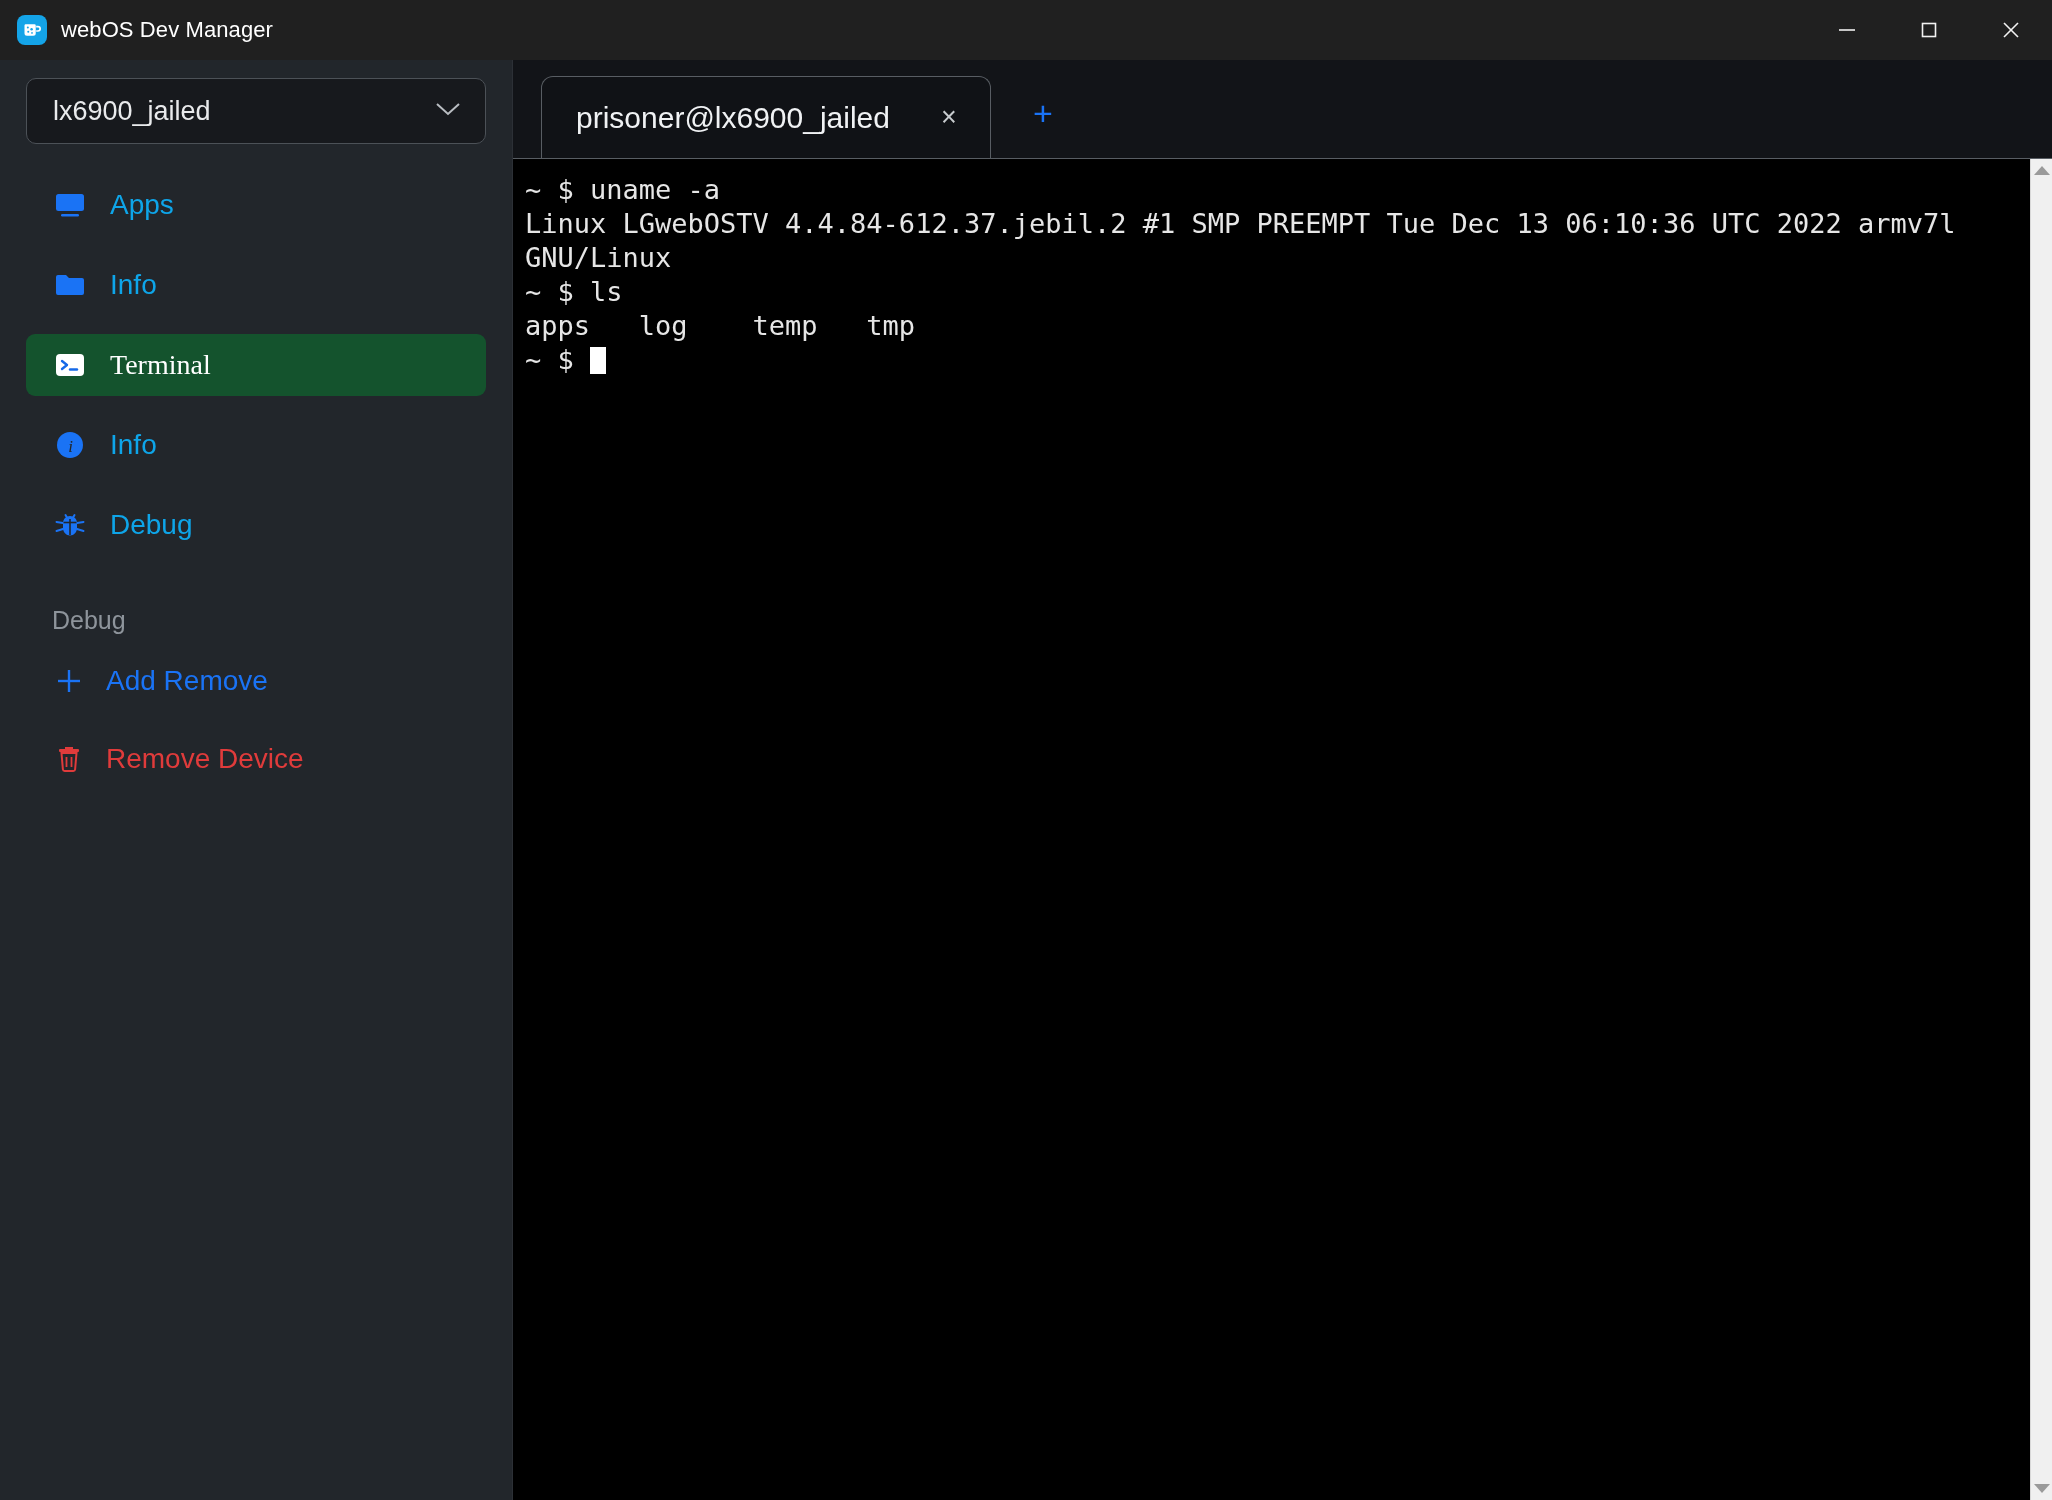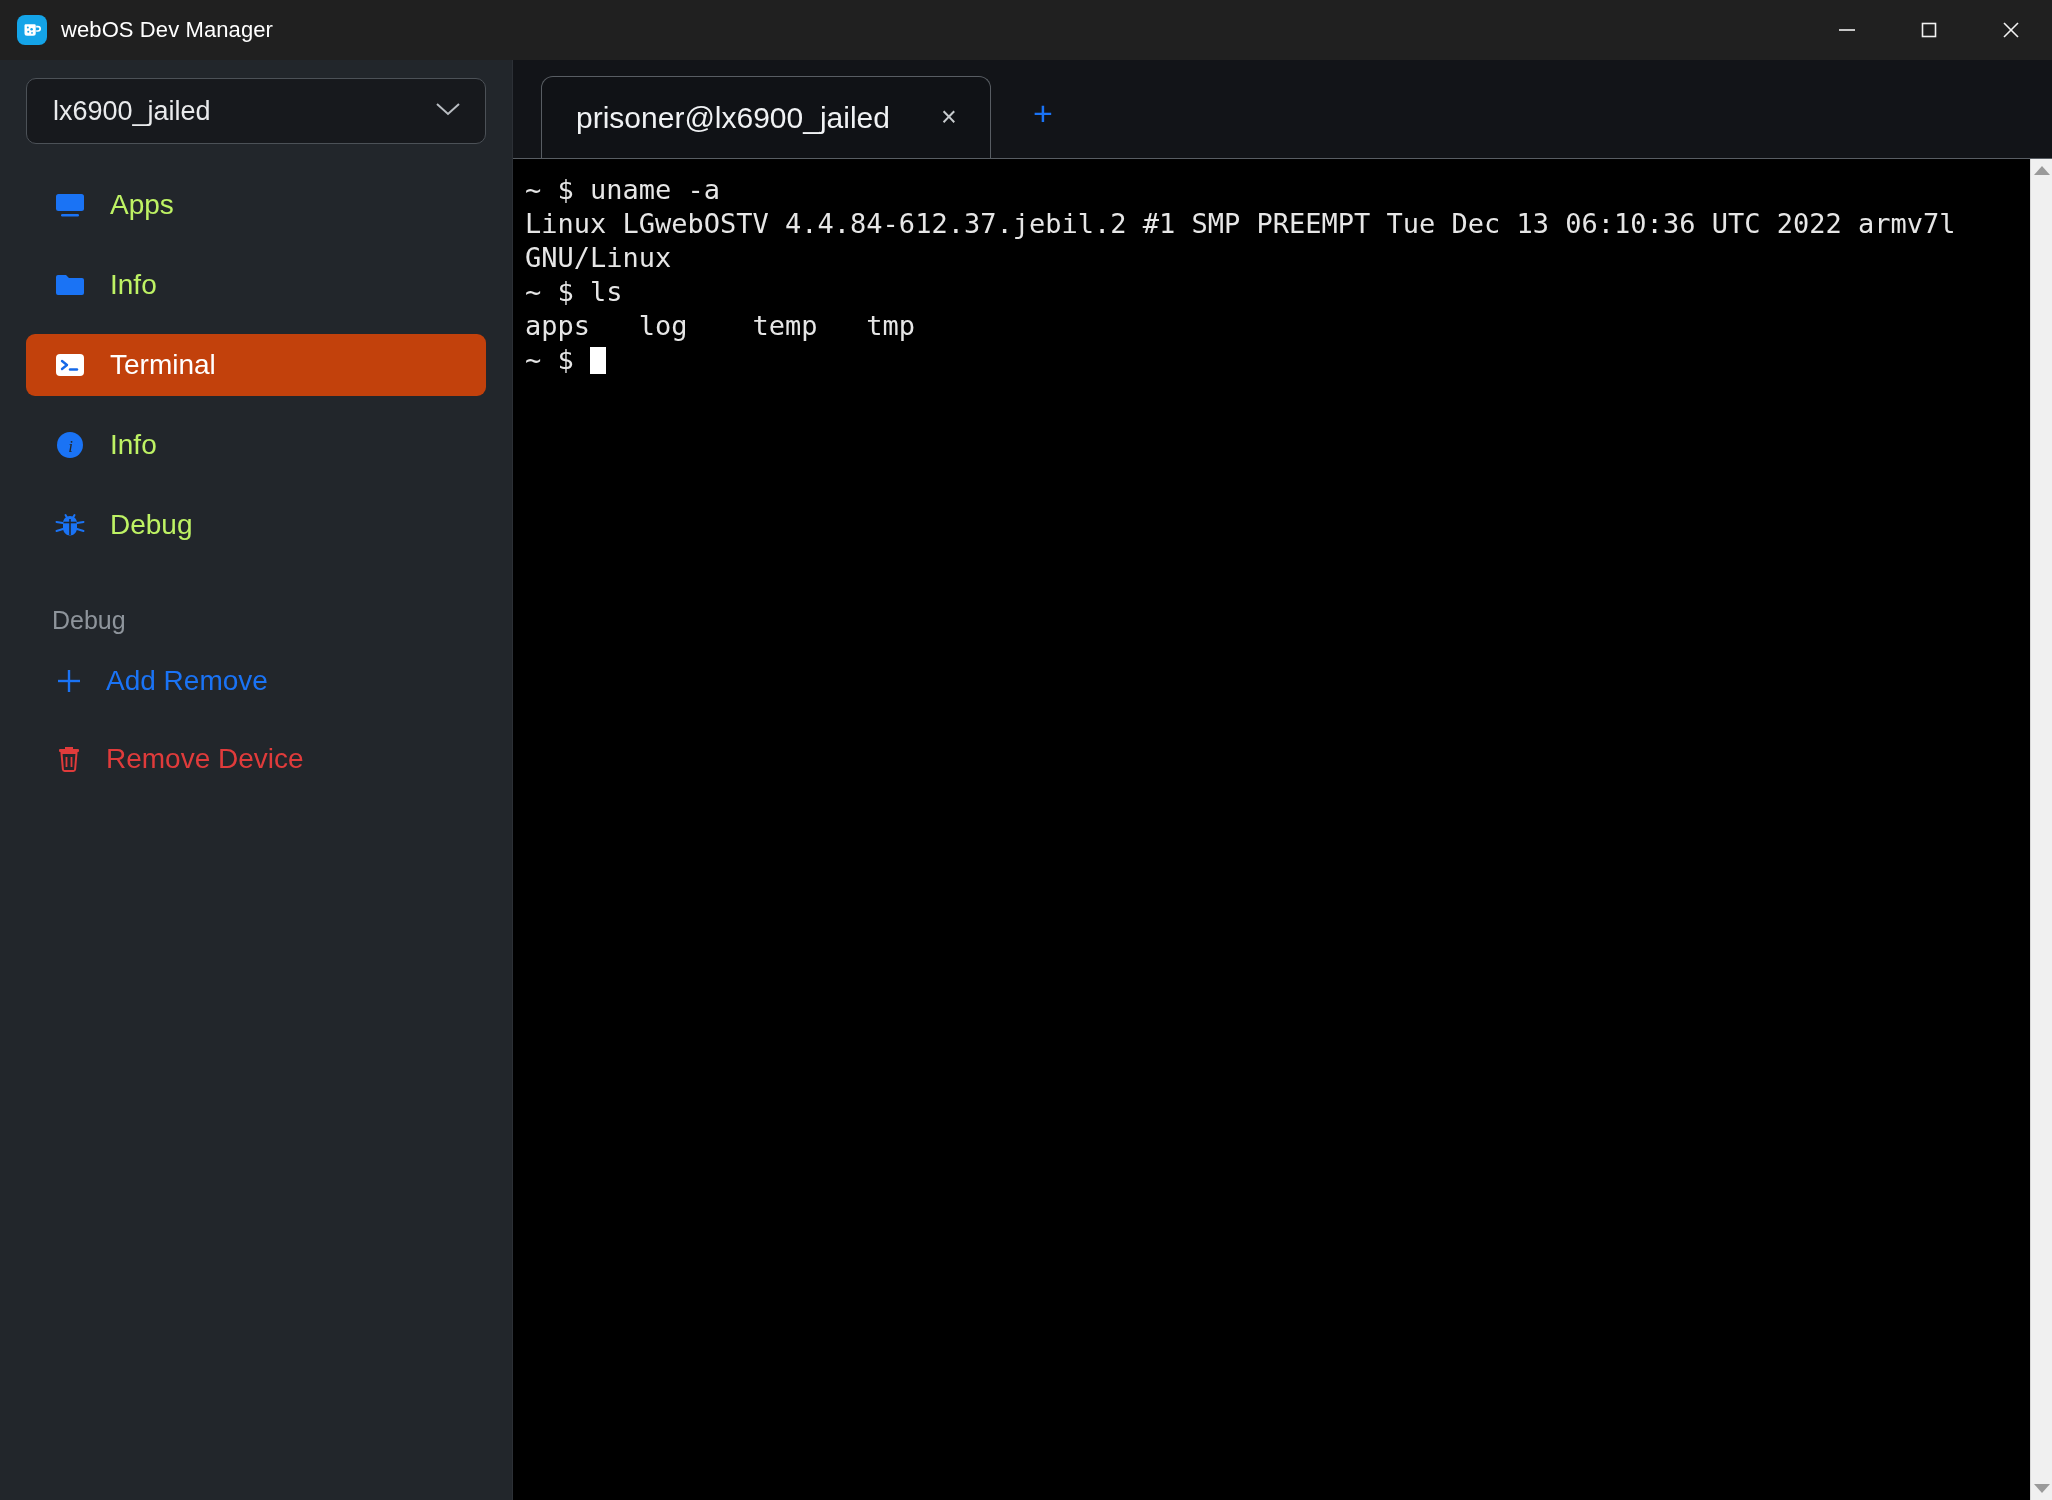--- a/index.html
+++ b/index.html
@@ -84,23 +84,23 @@
     border-radius: 9px;
     box-sizing: border-box;
     margin-bottom: 18px;
   }
   .nav-item .nav-icon {
     width: 36px; min-width: 36px; height: 34px;
     display: flex; align-items: center; justify-content: center;
     margin-right: 22px;
   }
   .nav-item .nav-label {
-    font-size: 28px; color: #bef264; white-space: nowrap;
-  }
-  .nav-item.active { background: #c2410c; }
+    font-size: 28px; color: #0ea5e9; white-space: nowrap;
+  }
+  .nav-item.active { background: #14532d; font-family: Liberation Serif, serif; }
   .nav-item.active .nav-label { color: #ffffff; }
 
   .more-head {
     color: #8e949b; font-size: 25px;
     padding: 32px 0 18px 52px;
   }
   .more-item {
     height: 56px;
     display: flex; align-items: center;
     padding-left: 52px;

